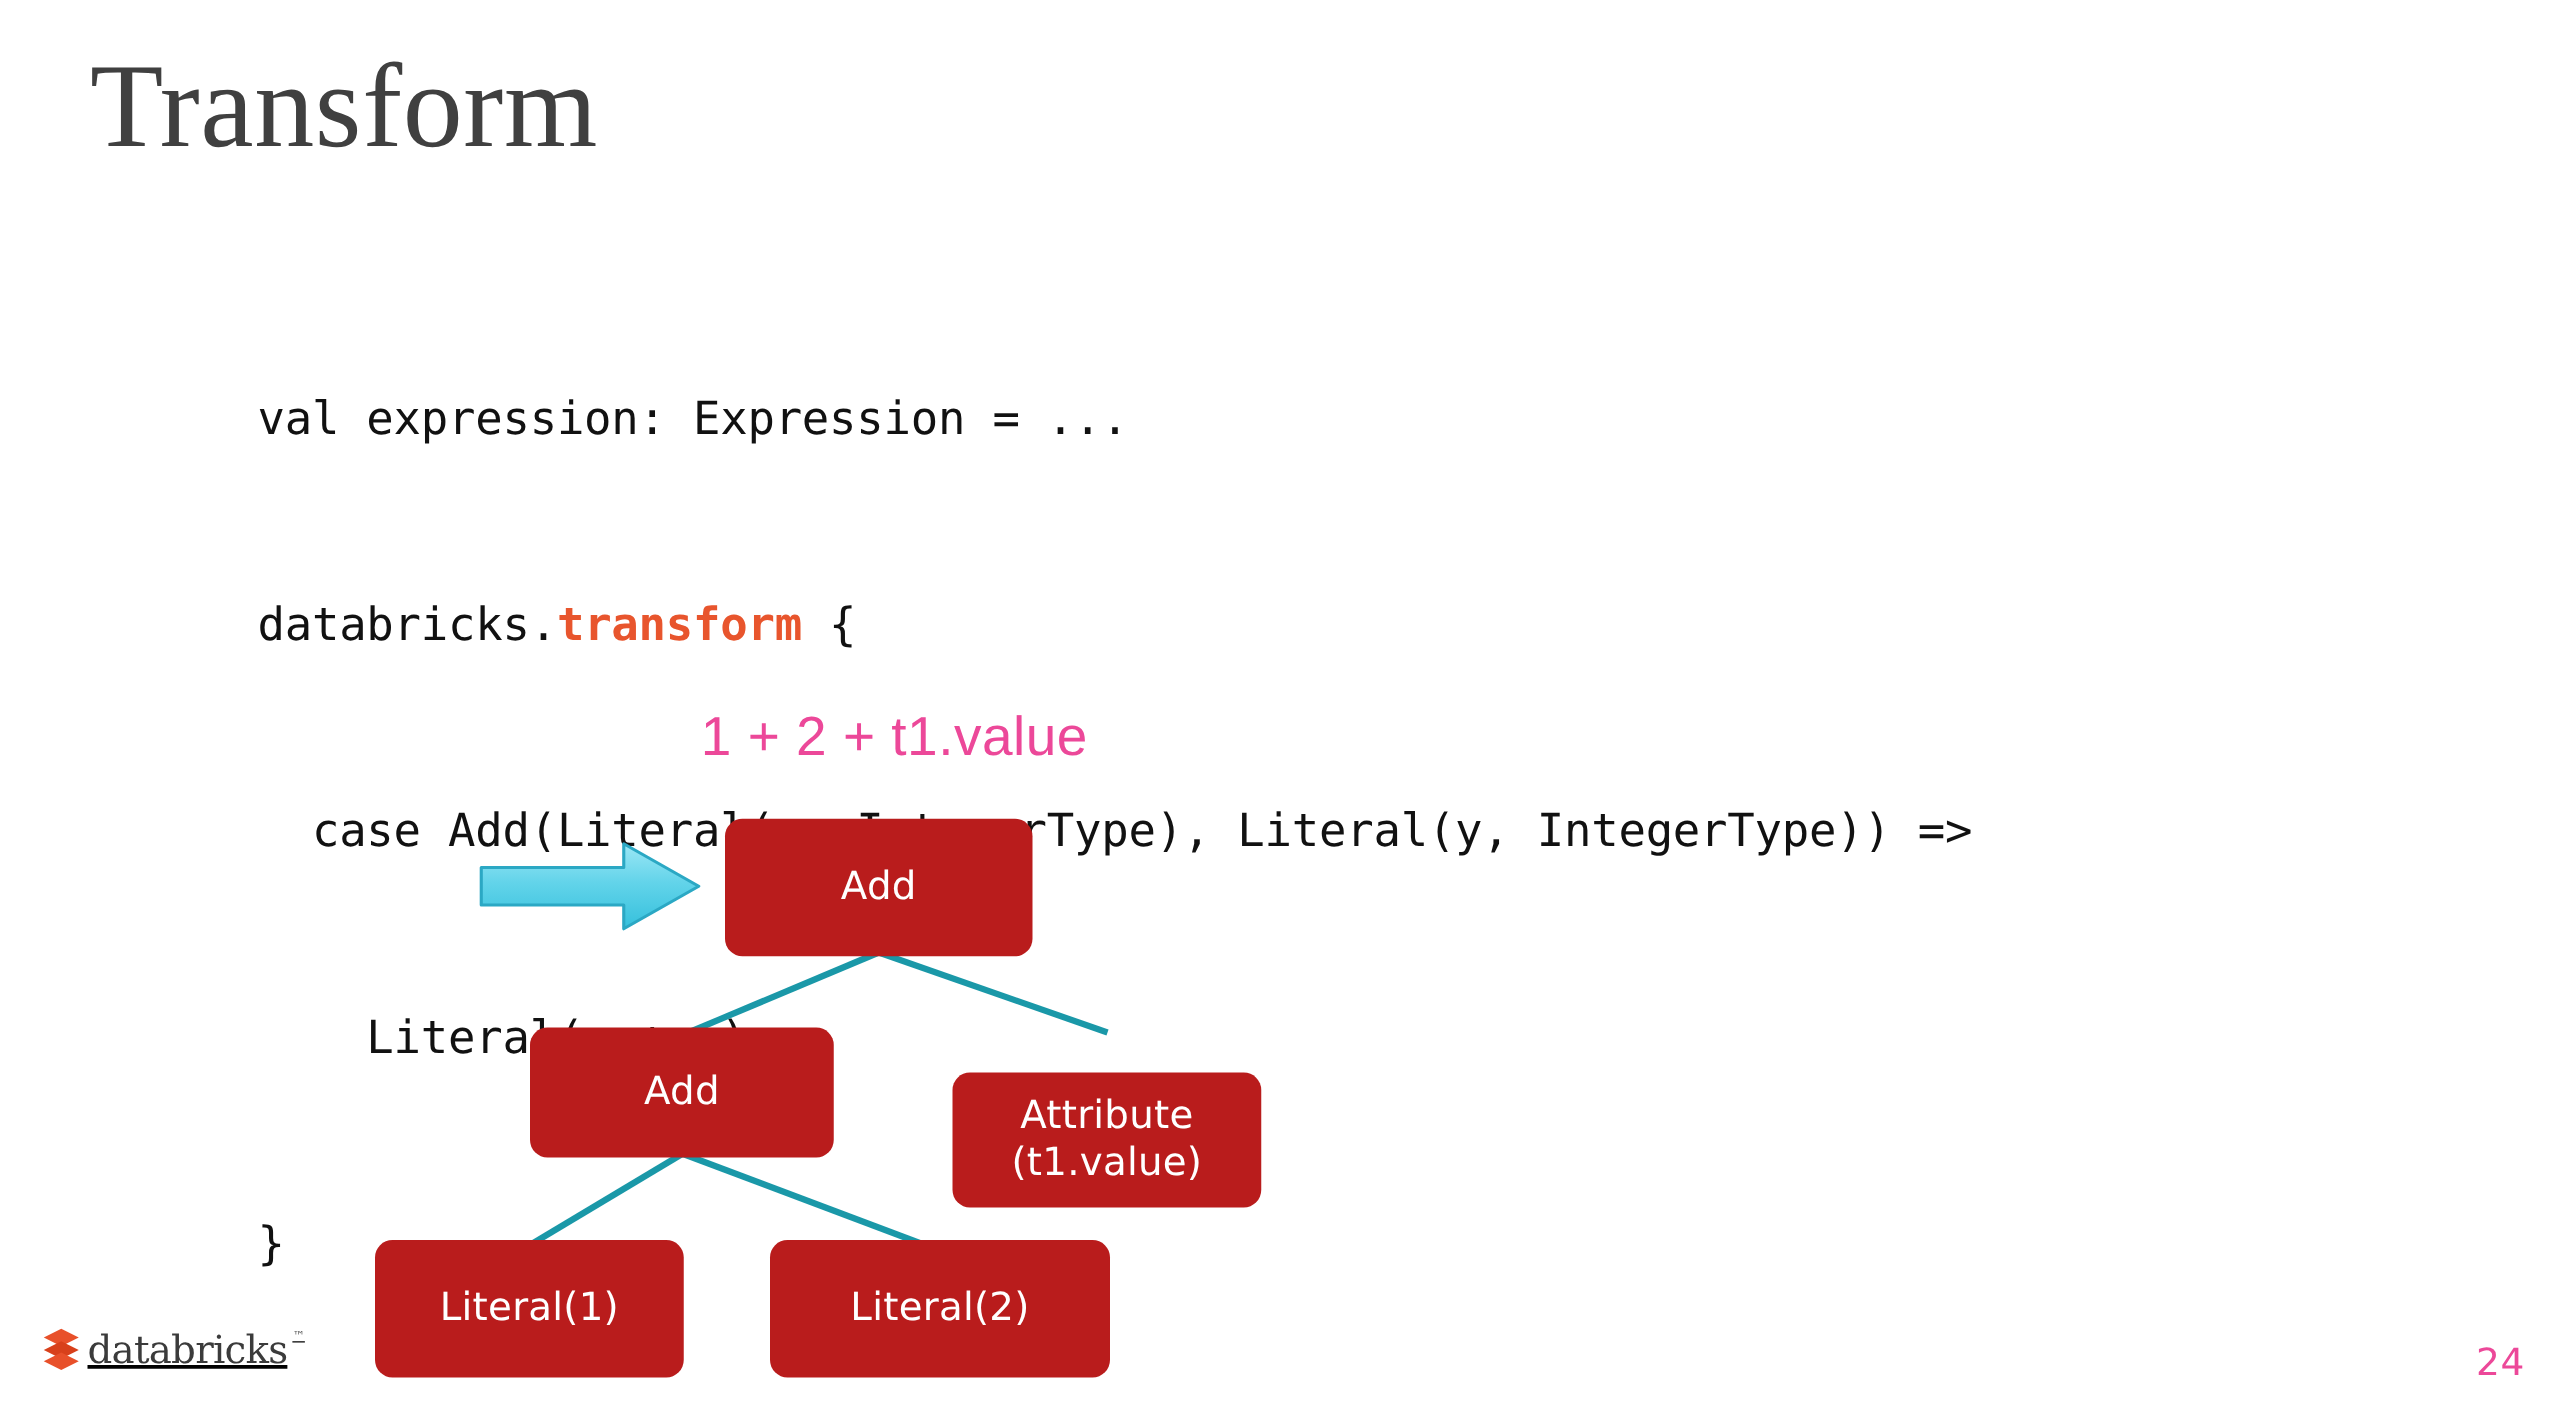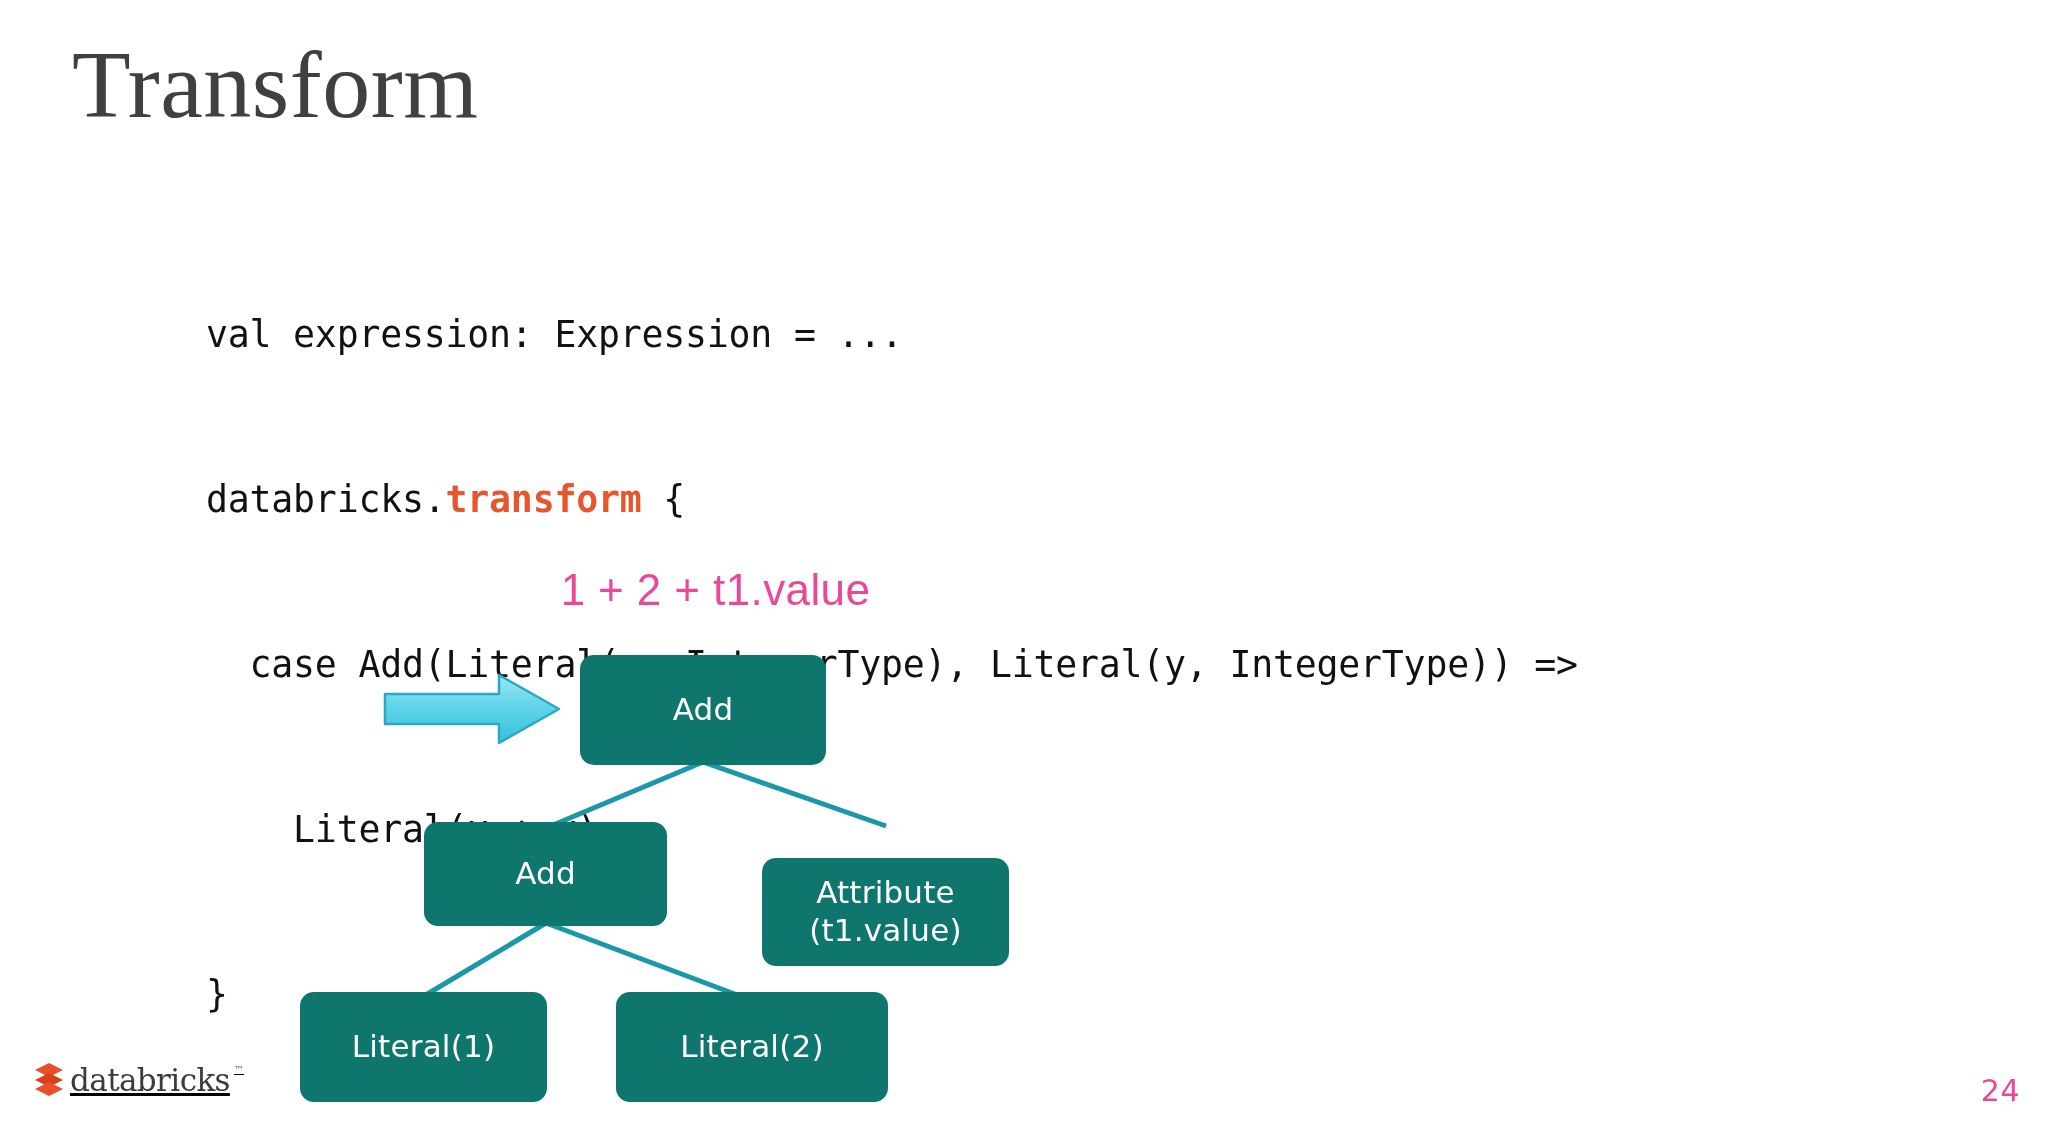--- a/index.html
+++ b/index.html
@@ -61,21 +61,21 @@
     position: absolute;
     left: 0;
     top: 0;
     width: 2048px;
     height: 1126px;
     pointer-events: none;
   }
 
   .node {
     position: absolute;
-    background: #0f766e;
+    background: #b91c1c;
     border-radius: 14px;
     color: #ffffff;
     font-family: "DejaVu Sans", sans-serif;
     display: flex;
     align-items: center;
     justify-content: center;
     text-align: center;
     line-height: 1.22;
     font-size: 31px;
     letter-spacing: 0.2px;

